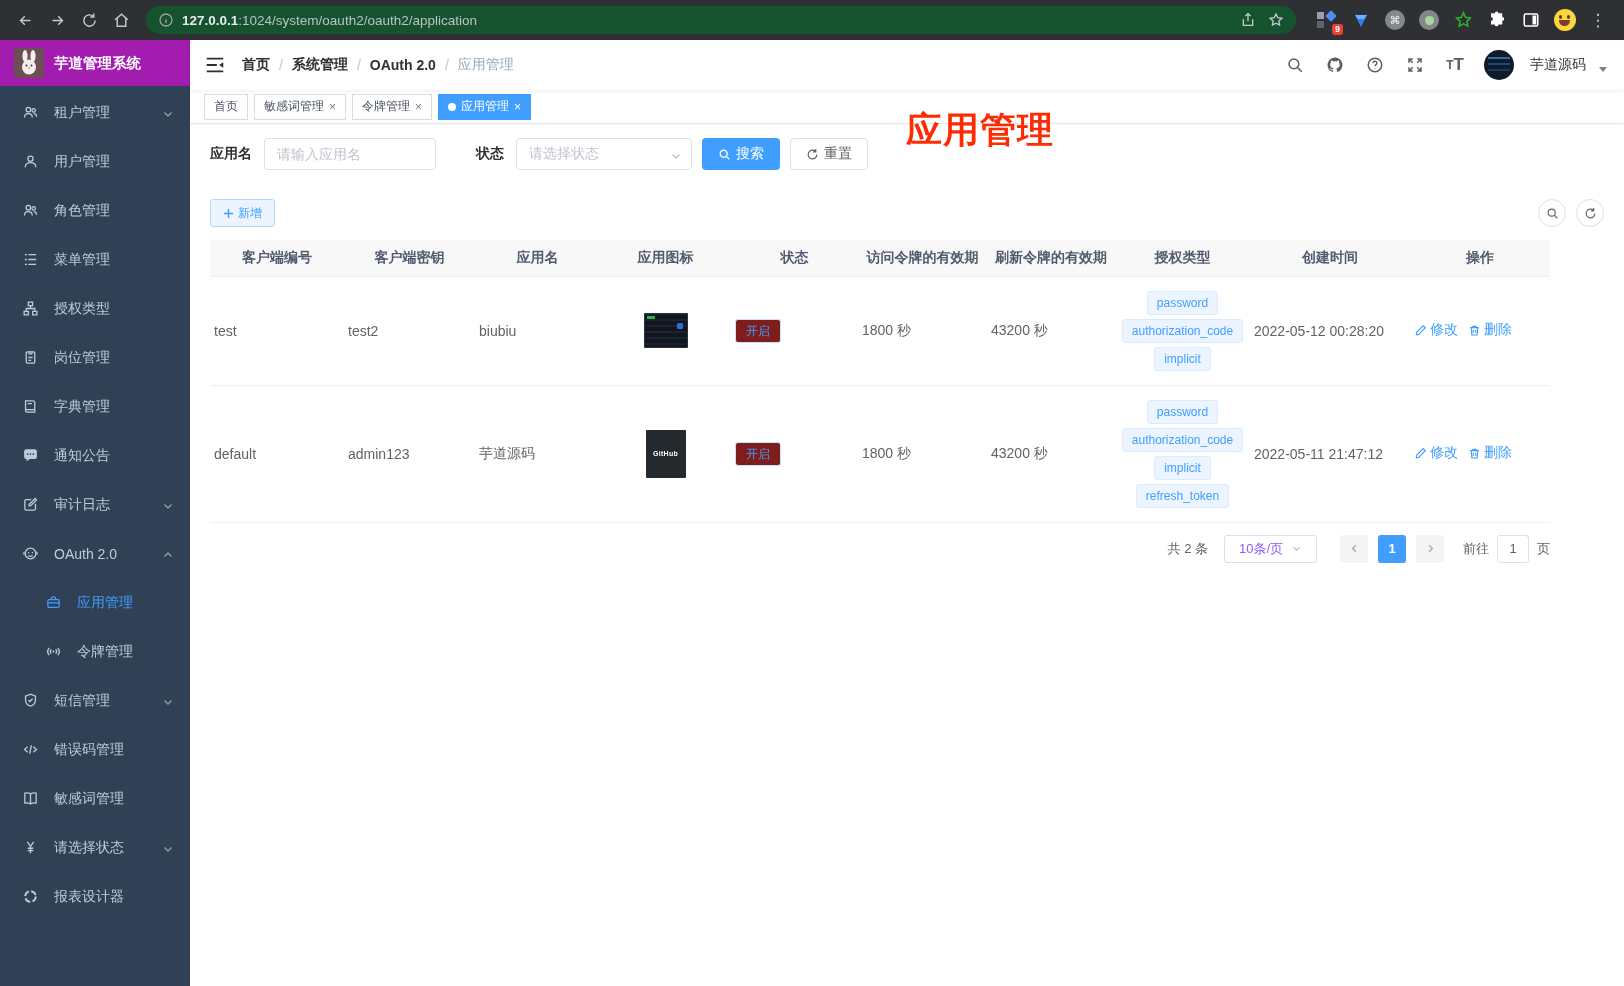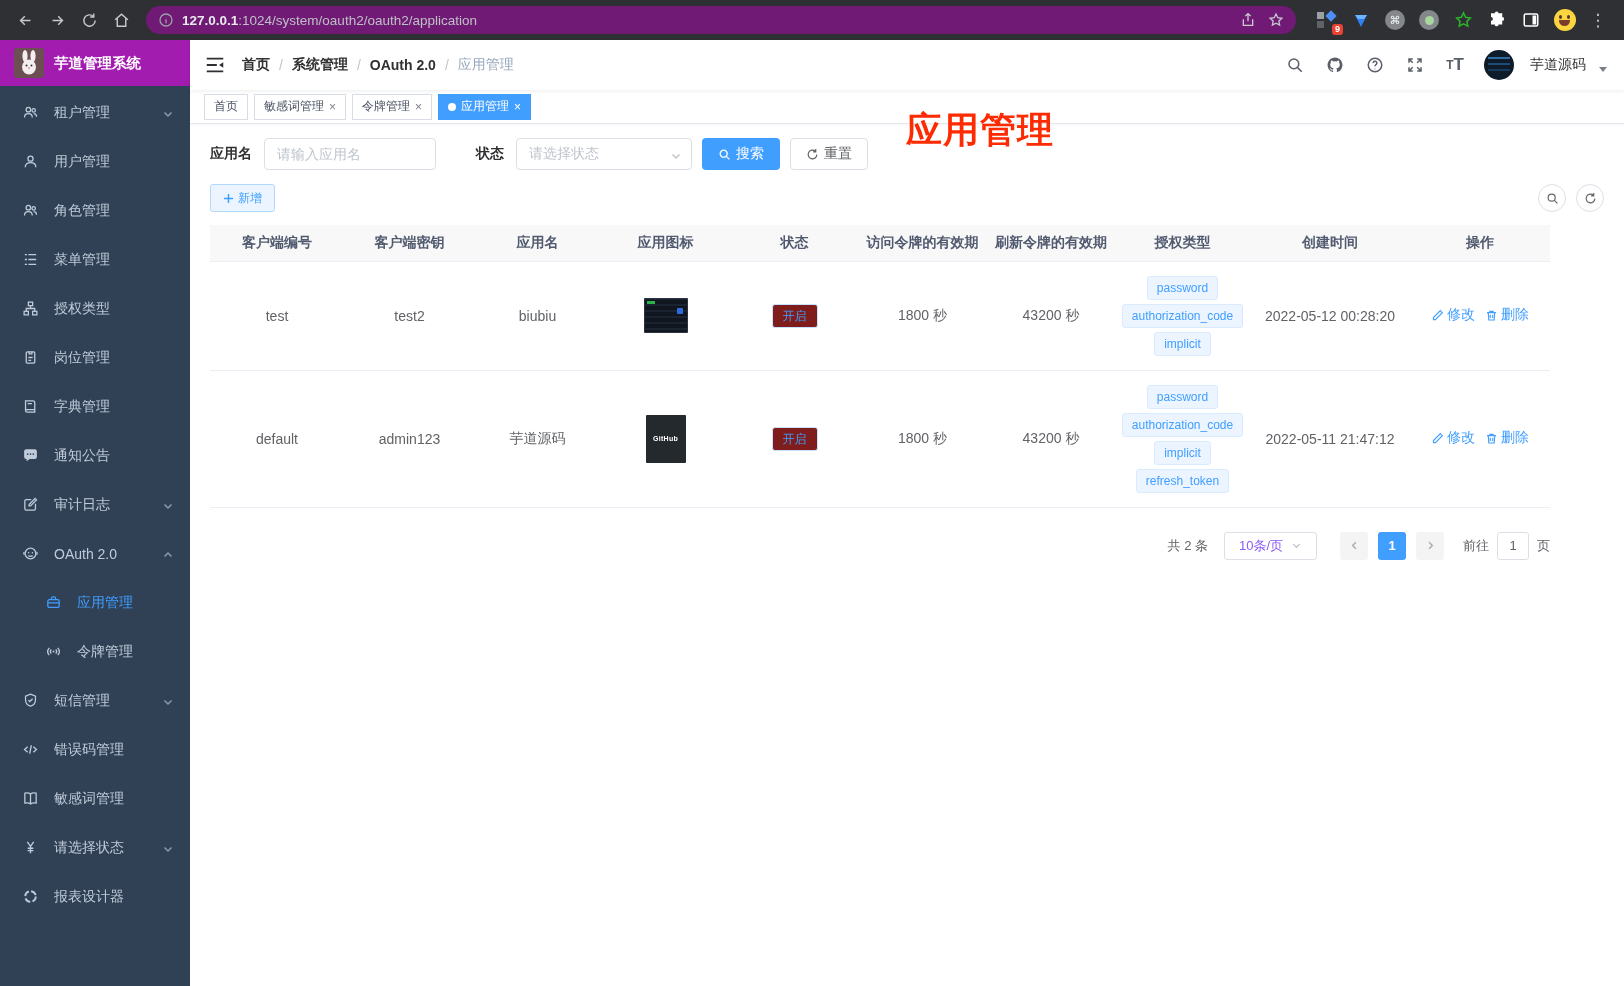--- a/index.html
+++ b/index.html
@@ -2,21 +2,21 @@
 <html><head>
 <meta charset="utf-8">
 <style>
   * { margin:0; padding:0; box-sizing:border-box; }
   html,body { width:1624px; height:986px; overflow:hidden; font-family:"Liberation Sans",sans-serif; background:#fff; }
 
   
   .browser-bar { height:40px; background:#2e3033; display:flex; align-items:center; padding:0 10px; gap:2px; }
   .bb-btn { width:30px; height:30px; display:flex; align-items:center; justify-content:center; color:#c7c9cc; font-size:17px; border-radius:50%; flex:0 0 auto; }
   .bb-btn svg { width:17px; height:17px; }
-  .omnibox { flex:1 1 auto; height:28px; background:#701a75; border-radius:14px; margin:0 8px; display:flex; align-items:center; padding:0 6px 0 12px; min-width:0; }
+  .omnibox { flex:1 1 auto; height:28px; background:#14532d; border-radius:14px; margin:0 8px; display:flex; align-items:center; padding:0 6px 0 12px; min-width:0; }
   .omnibox .info-i { width:16px; height:16px; margin-right:8px; flex:0 0 auto; color:#9aa0a6; }
   .url { flex:1 1 auto; font-size:13.5px; white-space:nowrap; overflow:hidden; }
   .url .host { color:#e8eaed; font-weight:700; }
   .url .rest { color:#bdc1c6; }
   .omni-ic { width:28px; height:28px; display:flex; align-items:center; justify-content:center; color:#c7c9cc; flex:0 0 auto; }
   .omni-ic svg { width:16px; height:16px; }
   .exts { display:flex; align-items:center; gap:12px; margin:0 6px 0 10px; flex:0 0 auto; }
   .ext { width:22px; height:22px; position:relative; display:flex; align-items:center; justify-content:center; }
   .ext-mix { width:20px; height:20px; position:relative; }
   .ext-mix .sq1 { position:absolute; left:0; top:2px; width:7px; height:7px; background:#9aa0a6; }
@@ -88,43 +88,43 @@
   .f-input { width:172px; height:32px; border:1px solid #dcdfe6; border-radius:4px; padding:0 12px; font-size:14px; color:#606266; outline:none; font-family:"Liberation Sans",sans-serif; }
   .f-input::placeholder { color:#bfc4cc; }
   .f-select { width:176px; height:32px; border:1px solid #dcdfe6; border-radius:4px; padding:0 26px 0 12px; font-size:14px; color:#bfc4cc; display:flex; align-items:center; position:relative; margin-left:0; }
   .f-select .sel-caret { position:absolute; right:9px; top:10px; width:12px; height:12px; color:#c0c4cc; }
   .gap-lg { width:40px; }
   .gap-md { width:10px; }
   .btn { height:32px; border-radius:4px; display:inline-flex; align-items:center; justify-content:center; gap:5px; font-size:14px; padding:0 15px; cursor:pointer; border:1px solid transparent; white-space:nowrap; }
   .btn svg { width:13px; height:13px; }
   .btn-primary { background:#409eff; color:#fff; }
   .btn-default { background:#fff; border-color:#dcdfe6; color:#606266; }
-  .toolbar-row { display:flex; align-items:flex-end; margin-top:14px; }
+  .toolbar-row { display:flex; align-items:flex-end; margin-top:29px; }
   .btn-add { height:28px; padding:0 12px; font-size:12px; background:#ecf5ff; border:1px solid #b3d8ff; color:#409eff; border-radius:3px; display:inline-flex; align-items:center; gap:4px; cursor:pointer; }
   .btn-add svg { width:11px; height:11px; }
   .tool-circles { margin-left:auto; display:flex; gap:10px; }
   .circle-btn { width:28px; height:28px; border-radius:50%; border:1px solid #dcdfe6; background:#fff; color:#666; display:flex; align-items:center; justify-content:center; cursor:pointer; }
   .circle-btn svg { width:13px; height:13px; }
 
   
   table { border-collapse:collapse; table-layout:fixed; width:1340px; margin-top:13px; }
   th { background:#f8f8f9; color:#515a6e; font-size:14px; font-weight:700; height:36px; text-align:center; border-bottom:1px solid #ebeef5; padding:0 4px; white-space:nowrap; overflow:hidden; }
-  td { text-align:center; font-size:14px; color:#606266; border-bottom:1px solid #ebeef5; padding:10px 4px; vertical-align:middle; }
+  td { text-align:left; font-size:14px; color:#606266; border-bottom:1px solid #ebeef5; padding:10px 4px; vertical-align:middle; }
   .thumb1 { width:44px; height:35px; background:#11151d; margin:0 auto; border-radius:1px; background-image:repeating-linear-gradient(180deg,#1b2330 0 2px,#11151d 2px 6px); box-shadow:inset 0 0 0 1px #2a3342; position:relative; }
   .thumb1::before { content:""; position:absolute; left:3px; top:3px; width:8px; height:3px; background:#2bb24c; }
   .thumb1::after { content:""; position:absolute; right:5px; top:10px; width:6px; height:6px; background:#2d6cdf; border-radius:1px; }
   .thumb2 { width:40px; height:48px; background:#24292e; margin:0 auto; border-radius:1px; display:flex; align-items:center; justify-content:center; color:#fff; font-size:7px; font-weight:700; letter-spacing:.3px; }
   .status-tag { display:inline-block; height:24px; line-height:22px; padding:0 10px; background:#7f1d1d; border:1px solid #c6e2ff; color:#409eff; border-radius:3px; font-size:12px; }
   .chip { display:block; width:fit-content; margin:4px auto; height:24px; line-height:22px; padding:0 9px; background:#ecf5ff; border:1px solid #d9ecff; color:#409eff; border-radius:3px; font-size:12px; white-space:nowrap; }
   .act-link { color:#409eff; font-size:14px; display:inline-flex; align-items:center; gap:3px; cursor:pointer; white-space:nowrap; }
   .act-link svg { width:13px; height:13px; }
   .act-gap { display:inline-block; width:10px; }
 
   
-  .pagination { width:1340px; margin-top:24px; display:flex; align-items:center; justify-content:flex-end; gap:0; font-size:13px; color:#606266; }
+  .pagination { width:1340px; margin-top:12px; display:flex; align-items:center; justify-content:flex-end; gap:0; font-size:13px; color:#606266; }
   .pg-total { margin-right:16px; }
   .pg-size { width:93px; height:28px; border:1px solid #dcdfe6; border-radius:3px; display:flex; align-items:center; justify-content:center; gap:8px; color:#8b5cf6; position:relative; margin-right:18px; }
   .pg-size svg { width:11px; height:11px; color:#c0c4cc; }
   .pg-btn { width:28px; height:28px; border-radius:3px; background:#f4f4f5; color:#a8abb2; display:flex; align-items:center; justify-content:center; margin:0 5px; cursor:pointer; }
   .pg-btn svg { width:11px; height:11px; }
   .pg-num { width:28px; height:28px; border-radius:3px; background:#409eff; color:#fff; font-weight:700; display:flex; align-items:center; justify-content:center; margin:0 5px; cursor:pointer; }
   .pg-goto { margin-left:14px; margin-right:8px; }
   .pg-input { width:32px; height:28px; border:1px solid #dcdfe6; border-radius:3px; text-align:center; font-size:13px; color:#606266; outline:none; font-family:"Liberation Sans",sans-serif; }
   .pg-suffix { margin-left:8px; }
 </style>

